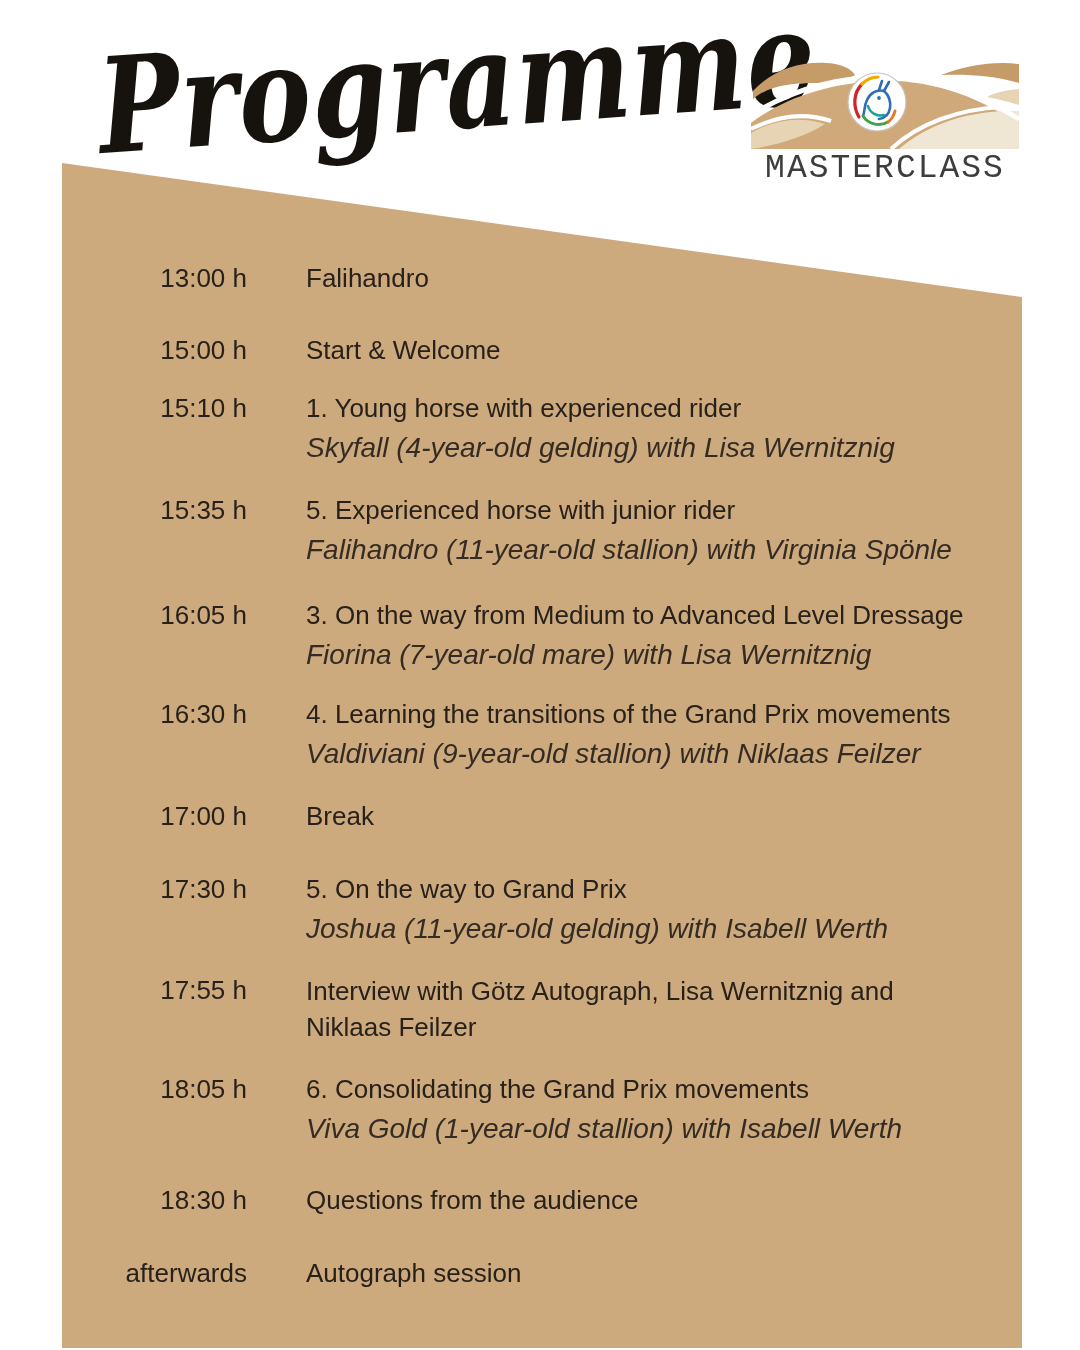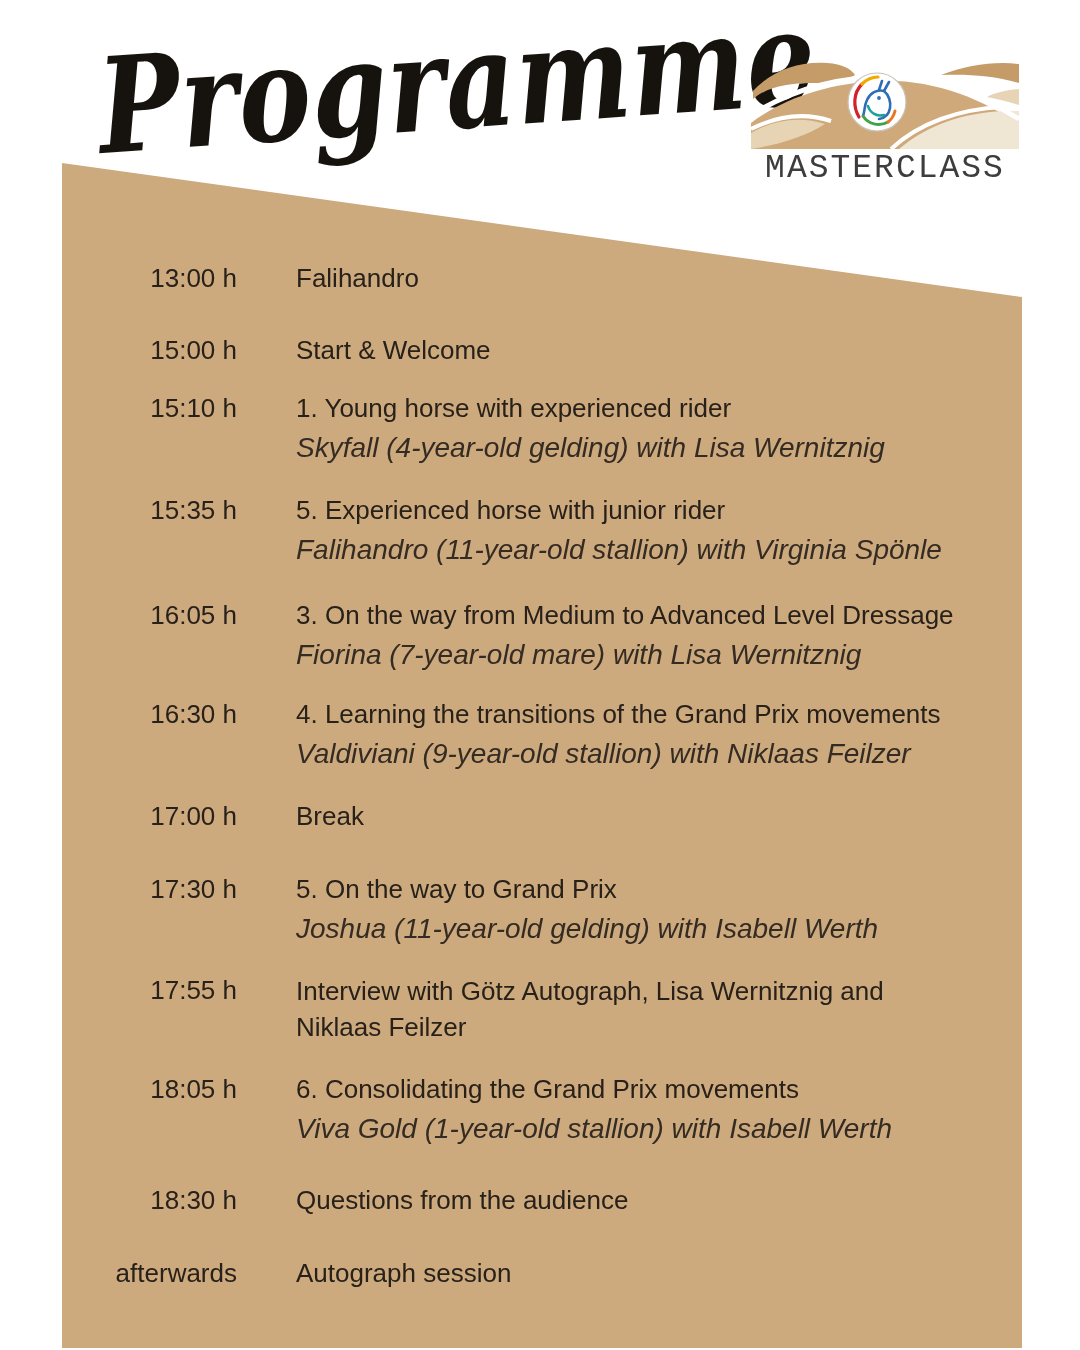--- a/index.html
+++ b/index.html
@@ -27,21 +27,21 @@
   .logo { position:absolute; left:743px; top:53px; width:284px; text-align:center; }
   .logo-waves { display:block; margin:0 auto; }
   .logo-line1 { font-size:22px; font-weight:500; color:#3a3a3a; letter-spacing:.4px; margin-top:3px; white-space:nowrap; }
   .logo-line1 b { font-weight:700; }
   .logo-line2 { font-size:33px; font-weight:400; color:#3d3d3d; letter-spacing:2px; margin-top:-3px; white-space:nowrap;font-family:Liberation Mono, monospace; }
 
   
   .row { position:absolute; left:62px; width:960px; display:flex; align-items:flex-start; }
   .time {
     flex:none; width:175px; text-align:right;
-    font-size:26px; line-height:1.25; color:#27211a; white-space:nowrap;
+    font-size:26px; line-height:1.25; color:#27211a; white-space:nowrap;margin-left:10px;
   }
   .event { margin-left:59px; width:706px; font-size:26px; line-height:1.3; color:#27211a; }
   .title { white-space:nowrap; }
   .event.wrap { width:620px; }
   .wrap .title { white-space:normal; line-height:1.38; }
   .sub {
     font-size:28px; font-style:italic; color:#342c23;
     margin-top:4px; line-height:1.25; white-space:nowrap;
   }
 </style>

